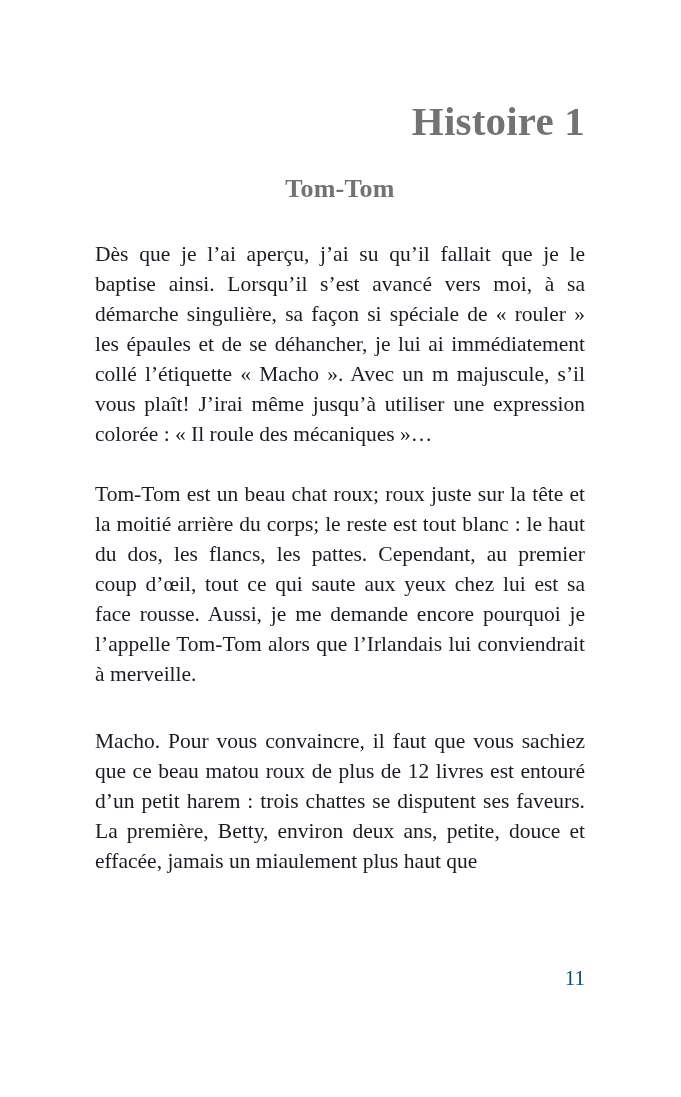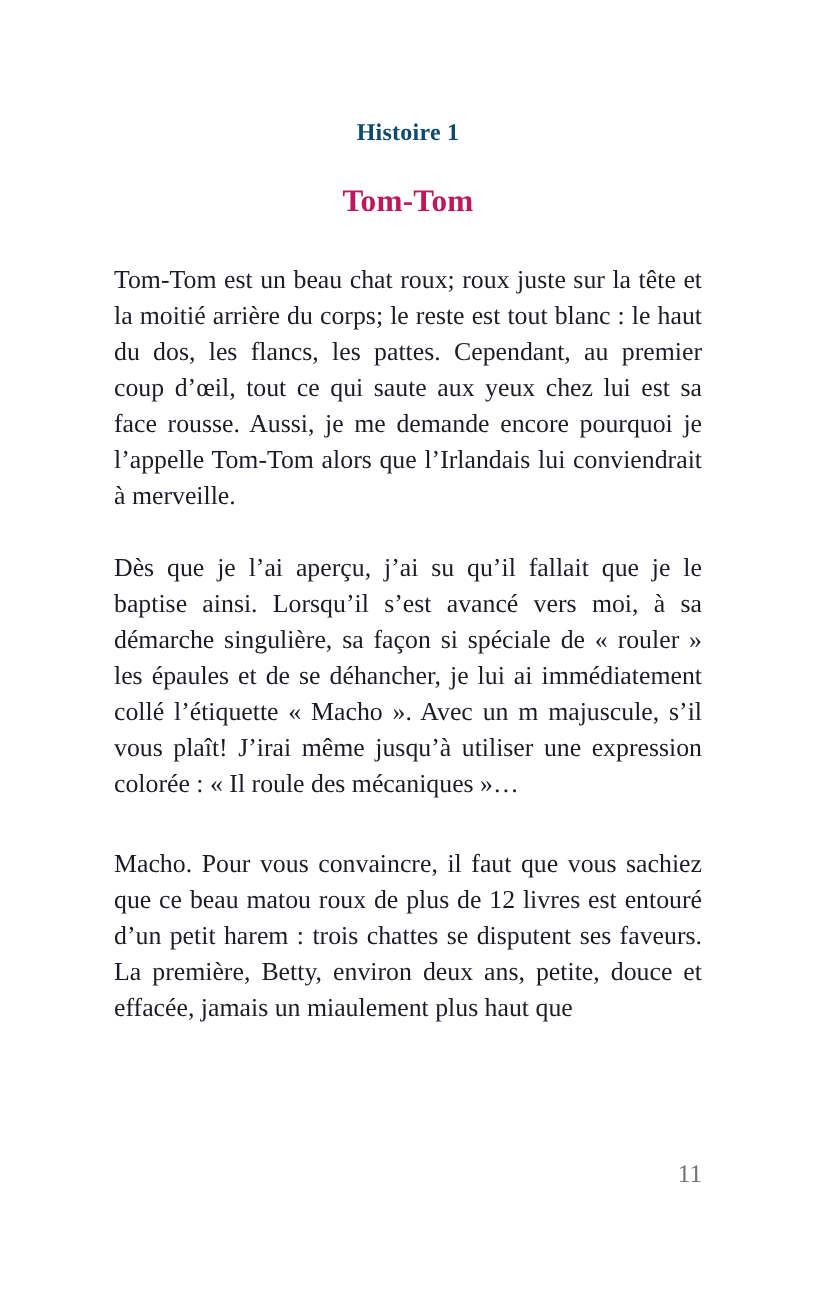--- a/index.html
+++ b/index.html
@@ -23,39 +23,39 @@
   .content {
     position: absolute;
     left: 95px;
     top: 0;
     width: 490px;
   }
 
   .chapter-title {
     margin: 0;
     padding: 0;
-    text-align: center;
-    font-size: 20px;
+    text-align: right;
+    font-size: 41px;
     font-weight: bold;
     letter-spacing: 0.2px;
     line-height: 1;
     padding-top: 101px;
-    color: #0c4a6e;
+    color: #737373;
   }
 
   .story-title {
     margin: 0;
     padding: 0;
     text-align: center;
     font-size: 26px;
     font-weight: bold;
     letter-spacing: 0.2px;
     line-height: 1;
     padding-top: 34px;
-    color: #be185d;
+    color: #737373;
   }
 
   .body-block {
     padding-top: 37px;
   }
 
   p.para {
     margin: 0 0 30px 0;
     padding: 0;
     font-size: 21.5px;
@@ -74,38 +74,38 @@
   }
 
   .folio {
     position: absolute;
     left: 95px;
     width: 490px;
     top: 968px;
     text-align: right;
     font-size: 21px;
     line-height: 1;
-    color: #737373;
+    color: #0c4a6e;
     font-family: "Liberation Serif", "DejaVu Serif", serif;
   }
 </style>
 </head>
 <body>
 
 <div class="page">
 
   <div class="content">
 
     <h1 class="chapter-title">Histoire 1</h1>
 
     <h2 class="story-title">Tom-Tom</h2>
 
     <div class="body-block">
+      <p class="para">Dès que je l’ai aperçu, j’ai su qu’il fallait que je le baptise ainsi. Lorsqu’il s’est avancé vers moi, à sa démarche singulière, sa façon si spéciale de « rouler » les épaules et de se déhancher, je lui ai immédiatement collé l’étiquette « Macho ». Avec un m majuscule, s’il vous plaît! J’irai même jusqu’à utiliser une expression colorée : « Il roule des mécaniques »…</p>
       <p class="para">Tom-Tom est un beau chat roux; roux juste sur la tête et la moitié arrière du corps; le reste est tout blanc : le haut du dos, les flancs, les pattes. Cependant, au premier coup d’œil, tout ce qui saute aux yeux chez lui est sa face rousse. Aussi, je me demande encore pourquoi je l’appelle Tom-Tom alors que l’Irlandais lui conviendrait à merveille.</p>
-      <p class="para">Dès que je l’ai aperçu, j’ai su qu’il fallait que je le baptise ainsi. Lorsqu’il s’est avancé vers moi, à sa démarche singulière, sa façon si spéciale de « rouler » les épaules et de se déhancher, je lui ai immédiatement collé l’étiquette « Macho ». Avec un m majuscule, s’il vous plaît! J’irai même jusqu’à utiliser une expression colorée : « Il roule des mécaniques »…</p>
       <p class="para">Macho. Pour vous convaincre, il faut que vous sachiez que ce beau matou roux de plus de 12 livres est entouré d’un petit harem : trois chattes se disputent ses faveurs. La première, Betty, environ deux ans, petite, douce et effacée, jamais un miaulement plus haut que</p>
     </div>
 
   </div>
 
   <div class="folio">11</div>
 
 </div>
 
 </body></html>

